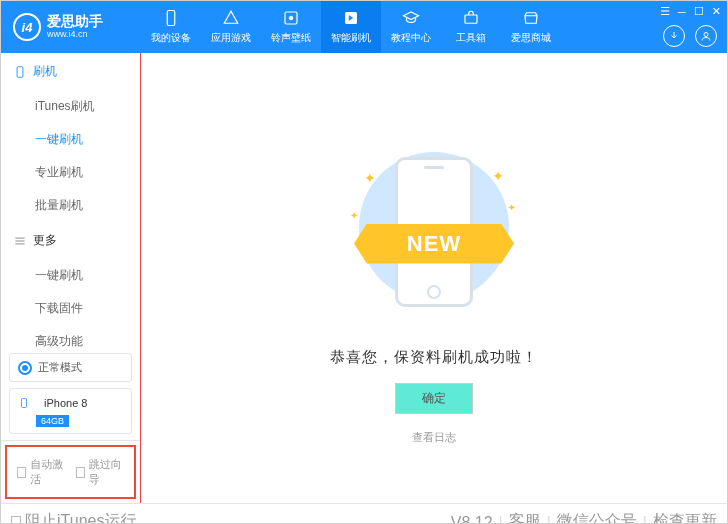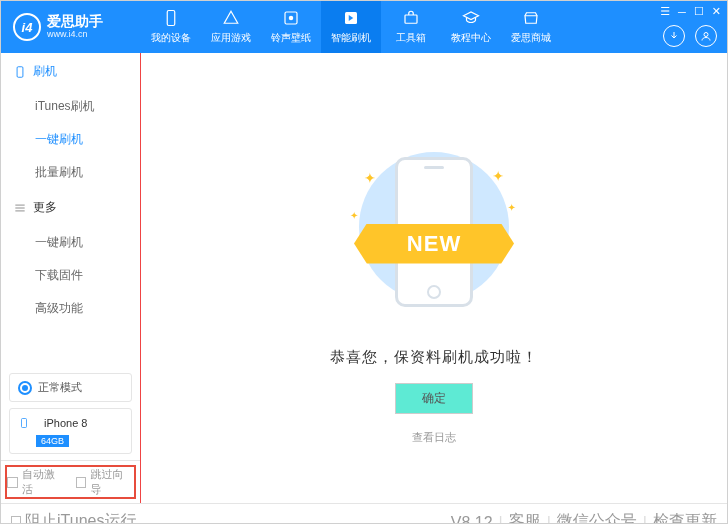--- a/index.html
+++ b/index.html
@@ -29,21 +29,21 @@
   .sub{padding:8px 12px 8px 34px;cursor:pointer;color:#666}
   .sub.active{color:#1e8fff}
   .status-box{border:1px solid #e5e5e5;border-radius:3px;margin:6px 8px;padding:6px 8px;display:flex;align-items:center;gap:6px;font-size:11px}
   .status-box .dot{width:14px;height:14px;border-radius:50%;border:2px solid #1e8fff;display:flex;align-items:center;justify-content:center}
   .status-box .dot::after{content:"";width:6px;height:6px;border-radius:50%;background:#1e8fff}
   .dev-box{border:1px solid #e5e5e5;border-radius:3px;margin:0 8px 6px;padding:6px 8px;font-size:11px}
   .dev-box .row1{display:flex;align-items:center;gap:14px;color:#333}
   .dev-box .row1 svg{width:12px;height:16px;fill:none;stroke:#1e8fff;stroke-width:1.5}
   .badge{display:inline-block;background:#1e8fff;color:#fff;font-size:9px;padding:1px 5px;border-radius:0;margin-top:4px;margin-left:18px}
   .sep{height:1px;background:#e5e5e5;margin:0}
-  .opt-row{display:flex;gap:10px;padding:0;font-size:11px;color:#999;border:2px solid #e74c3c;margin:4px}
+  .opt-row{display:flex;gap:10px;padding:10px;font-size:11px;color:#999;border:2px solid #e74c3c;margin:4px}
   .cb{display:flex;align-items:center;gap:4px}
   .cb .box{width:11px;height:11px;border:1px solid #bbb}
   .main{flex:1;display:flex;flex-direction:column;align-items:center;justify-content:center;position:relative;padding-top:30px}
   .illus{width:200px;height:180px;position:relative;display:flex;align-items:center;justify-content:center}
   .bubble{position:absolute;width:150px;height:150px;border-radius:50%;background:#cfe8ff;top:10px}
   .phone{position:relative;width:78px;height:150px;background:#fff;border:3px solid #d8e0e8;border-radius:10px;z-index:2}
   .phone::before{content:"";position:absolute;top:6px;left:50%;transform:translateX(-50%);width:20px;height:3px;background:#d8e0e8;border-radius:2px}
   .phone::after{content:"";position:absolute;bottom:5px;left:50%;transform:translateX(-50%);width:10px;height:10px;border:2px solid #d8e0e8;border-radius:50%}
   .ribbon{position:absolute;z-index:3;top:82px;width:160px;height:40px;background:#ffc529;display:flex;align-items:center;justify-content:center;font-weight:bold;color:#fff;font-size:22px;letter-spacing:1px;clip-path:polygon(8% 0,92% 0,100% 50%,92% 100%,8% 100%,0 50%)}
   .ribbon::before,.ribbon::after{content:"";position:absolute;width:0;height:0}
@@ -103,34 +103,34 @@
           <svg viewBox="0 0 24 24">
             <rect x="4" y="4" width="16" height="16" rx="2" fill="#fff"></rect>
             <path d="M9 8l6 4-6 4z" fill="#1e8fff"></path>
           </svg>
         </span>
       <span>智能刷机</span>
     </div>
     <div class="nav-item">
       <span class="ic">
           <svg viewBox="0 0 24 24">
+            <path d="M2 9l10-5 10 5-10 5z" fill="none" stroke="#fff" stroke-width="1.6"></path>
+            <path d="M6 11v4c0 1 3 3 6 3s6-2 6-3v-4" fill="none" stroke="#fff" stroke-width="1.6"></path>
+          </svg>
+        </span>
+      <span>教程中心</span>
+    </div>
+    <div class="nav-item">
+      <span class="ic">
+          <svg viewBox="0 0 24 24">
             <rect x="4" y="8" width="16" height="11" rx="1" fill="none" stroke="#fff" stroke-width="1.6"></rect>
             <path d="M9 8V6a3 3 0 016 0v2" fill="none" stroke="#fff" stroke-width="1.6"></path>
           </svg>
         </span>
       <span>工具箱</span>
-    </div>
-    <div class="nav-item">
-      <span class="ic">
-          <svg viewBox="0 0 24 24">
-            <path d="M2 9l10-5 10 5-10 5z" fill="none" stroke="#fff" stroke-width="1.6"></path>
-            <path d="M6 11v4c0 1 3 3 6 3s6-2 6-3v-4" fill="none" stroke="#fff" stroke-width="1.6"></path>
-          </svg>
-        </span>
-      <span>教程中心</span>
     </div>
     <div class="nav-item">
       <span class="ic">
           <svg viewBox="0 0 24 24">
             <path d="M4 9h16l-1 10H5z" fill="none" stroke="#fff" stroke-width="1.6"></path>
             <path d="M4 9l2-4h12l2 4" fill="none" stroke="#fff" stroke-width="1.6"></path>
           </svg>
         </span>
       <span>爱思商城</span>
     </div>
@@ -160,20 +160,21 @@
   <div class="sidebar">
     <div class="side-scroll">
       <div class="grp-head blue">
         <svg viewBox="0 0 24 24">
             <rect x="7" y="3" width="10" height="18" rx="2" fill="none" stroke="#1e8fff" stroke-width="1.6"></rect>
           </svg>
         <span>刷机</span>
       </div>
       <div class="sub">iTunes刷机</div>
       <div class="sub active">一键刷机</div>
+      <div class="sub">专业刷机</div>
       <div class="sub">批量刷机</div>
 
       <div class="grp-head">
         <svg viewBox="0 0 24 24">
             <path d="M4 7h16M4 12h16M4 17h16" stroke="#888" stroke-width="1.6"></path>
           </svg>
         <span>更多</span>
       </div>
       <div class="sub">一键刷机</div>
       <div class="sub">下载固件</div>

